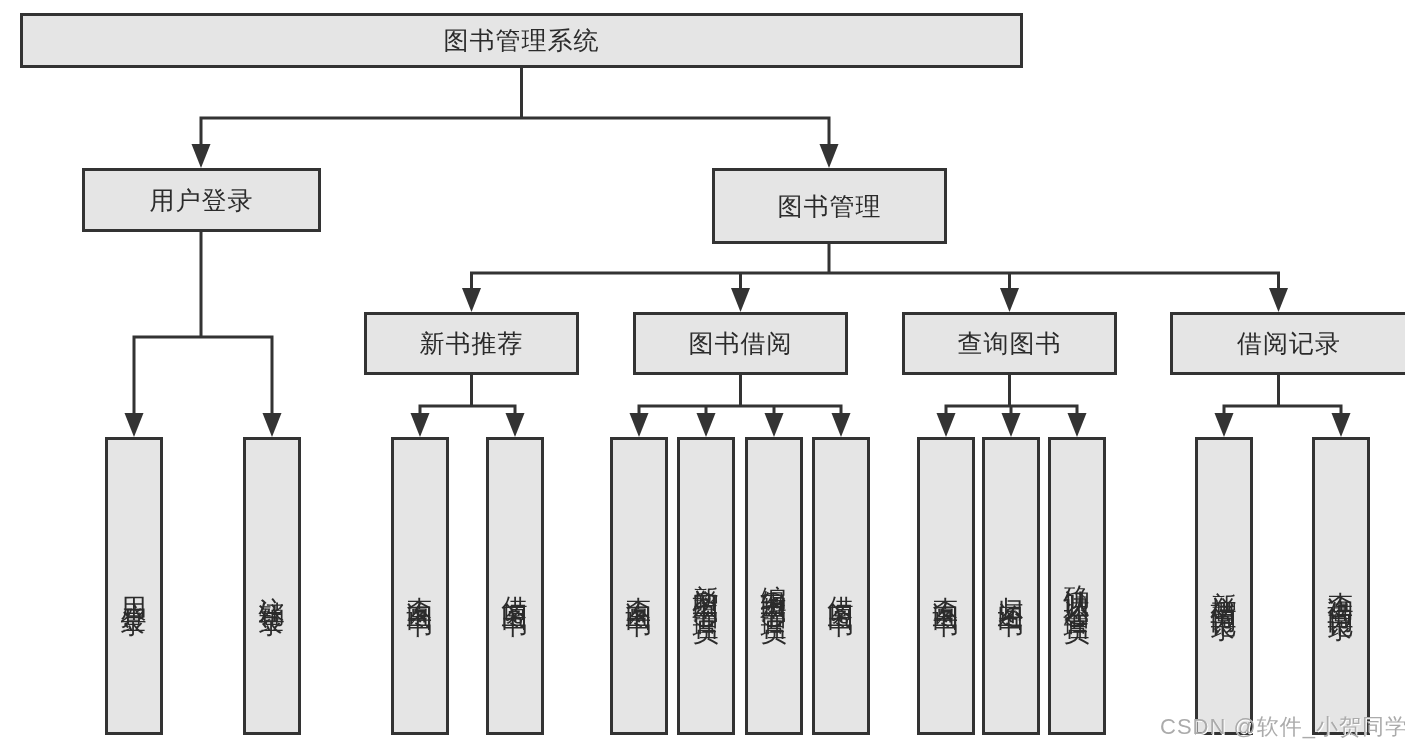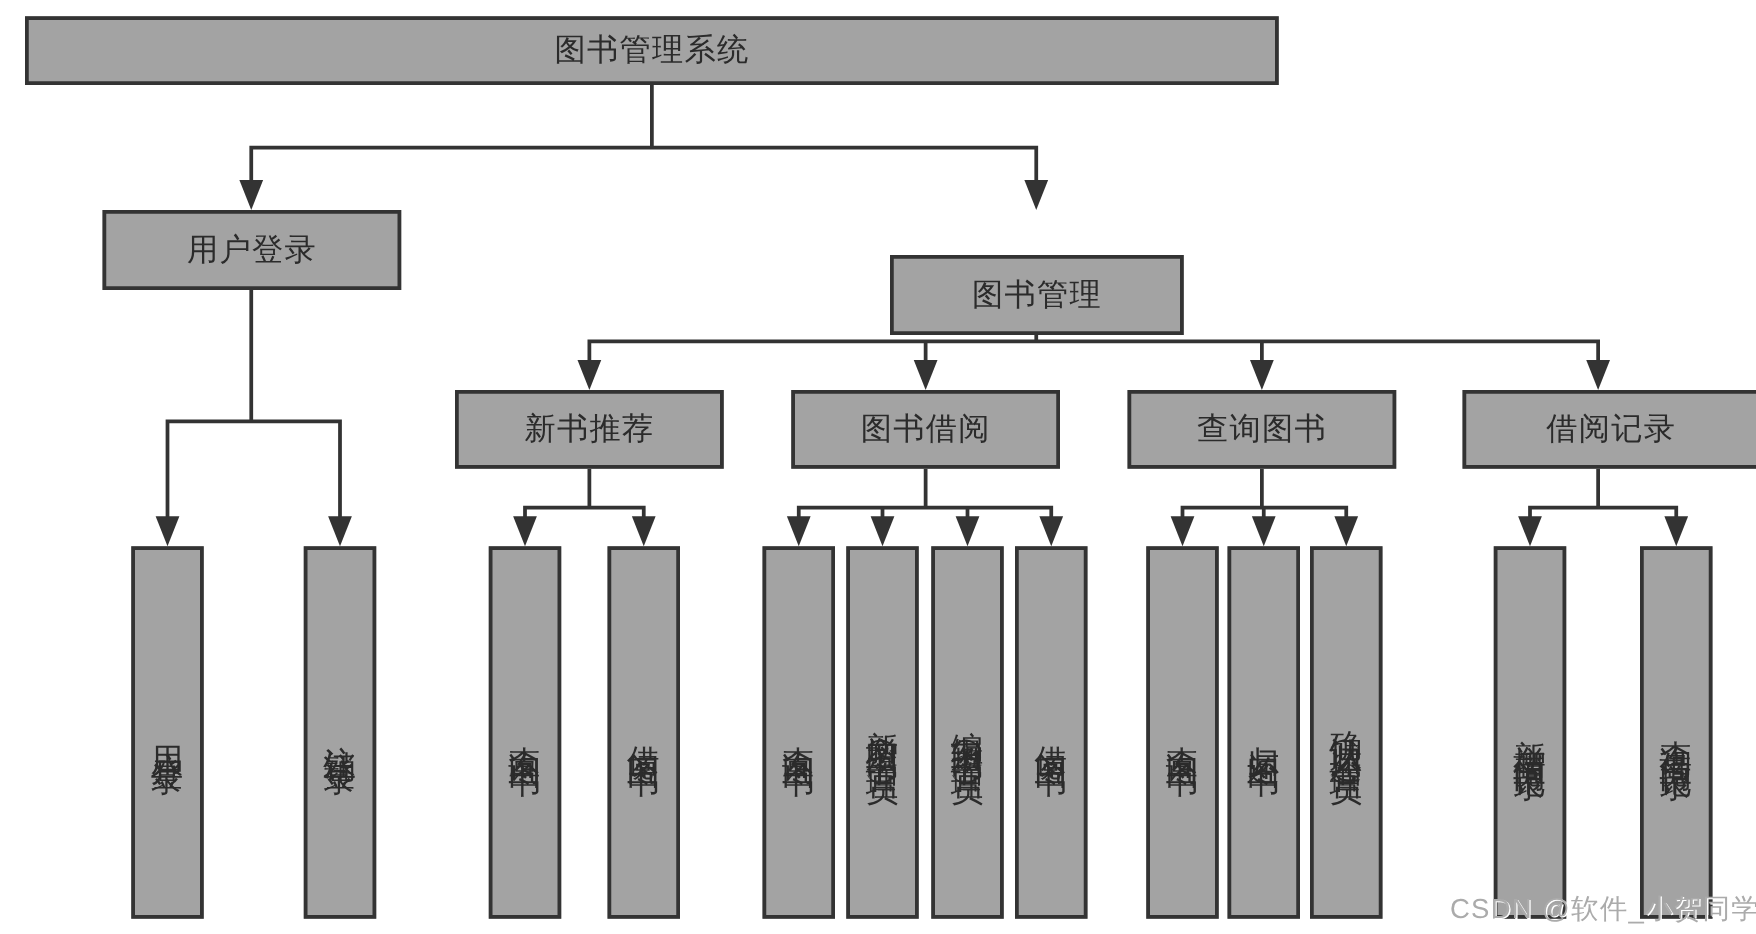--- a/index.html
+++ b/index.html
@@ -12,21 +12,21 @@
     overflow: hidden;
   }
   .connectors {
     position: absolute;
     left: 0; top: 0;
   }
   .node {
     position: absolute;
     box-sizing: border-box;
     border: 3px solid #333333;
-    background: #a3a3a3;
+    background: #e5e5e5;
     color: #2b2b2b;
     display: flex;
     align-items: center;
     justify-content: center;
     line-height: 1;
   }
   .hnode {
     font-size: 25px;
     letter-spacing: 1px;
     white-space: nowrap;
@@ -91,21 +91,21 @@
       <path d="M1001.5 413 L1020.5 413 L1011 437 Z"></path>
       <path d="M1067.5 413 L1086.5 413 L1077 437 Z"></path>
       <path d="M1214.5 413 L1233.5 413 L1224 437 Z"></path>
       <path d="M1331.5 413 L1350.5 413 L1341 437 Z"></path>
     </g>
   </svg>
 
   <div class="node hnode" style="left:20px; top:13px; width:1003px; height:55px;">图书管理系统</div>
 
   <div class="node hnode" style="left:82px; top:168px; width:239px; height:64px;">用户登录</div>
-  <div class="node hnode" style="left:712px; top:168px; width:235px; height:64px;margin-top:36px;">图书管理</div>
+  <div class="node hnode" style="left:712px; top:168px; width:235px; height:76px;">图书管理</div>
 
   <div class="node hnode" style="left:364px; top:312px; width:215px; height:63px;">新书推荐</div>
   <div class="node hnode" style="left:633px; top:312px; width:215px; height:63px;">图书借阅</div>
   <div class="node hnode" style="left:902px; top:312px; width:215px; height:63px;">查询图书</div>
   <div class="node hnode" style="left:1170px; top:312px; width:238px; height:63px;">借阅记录</div>
 
   <div class="node vnode" style="left:105px; top:437px; width:58px; height:298px;">用户登录</div>
   <div class="node vnode" style="left:243px; top:437px; width:58px; height:298px;">注销登录</div>
 
   <div class="node vnode" style="left:391px; top:437px; width:58px; height:298px;">查询图书</div>

